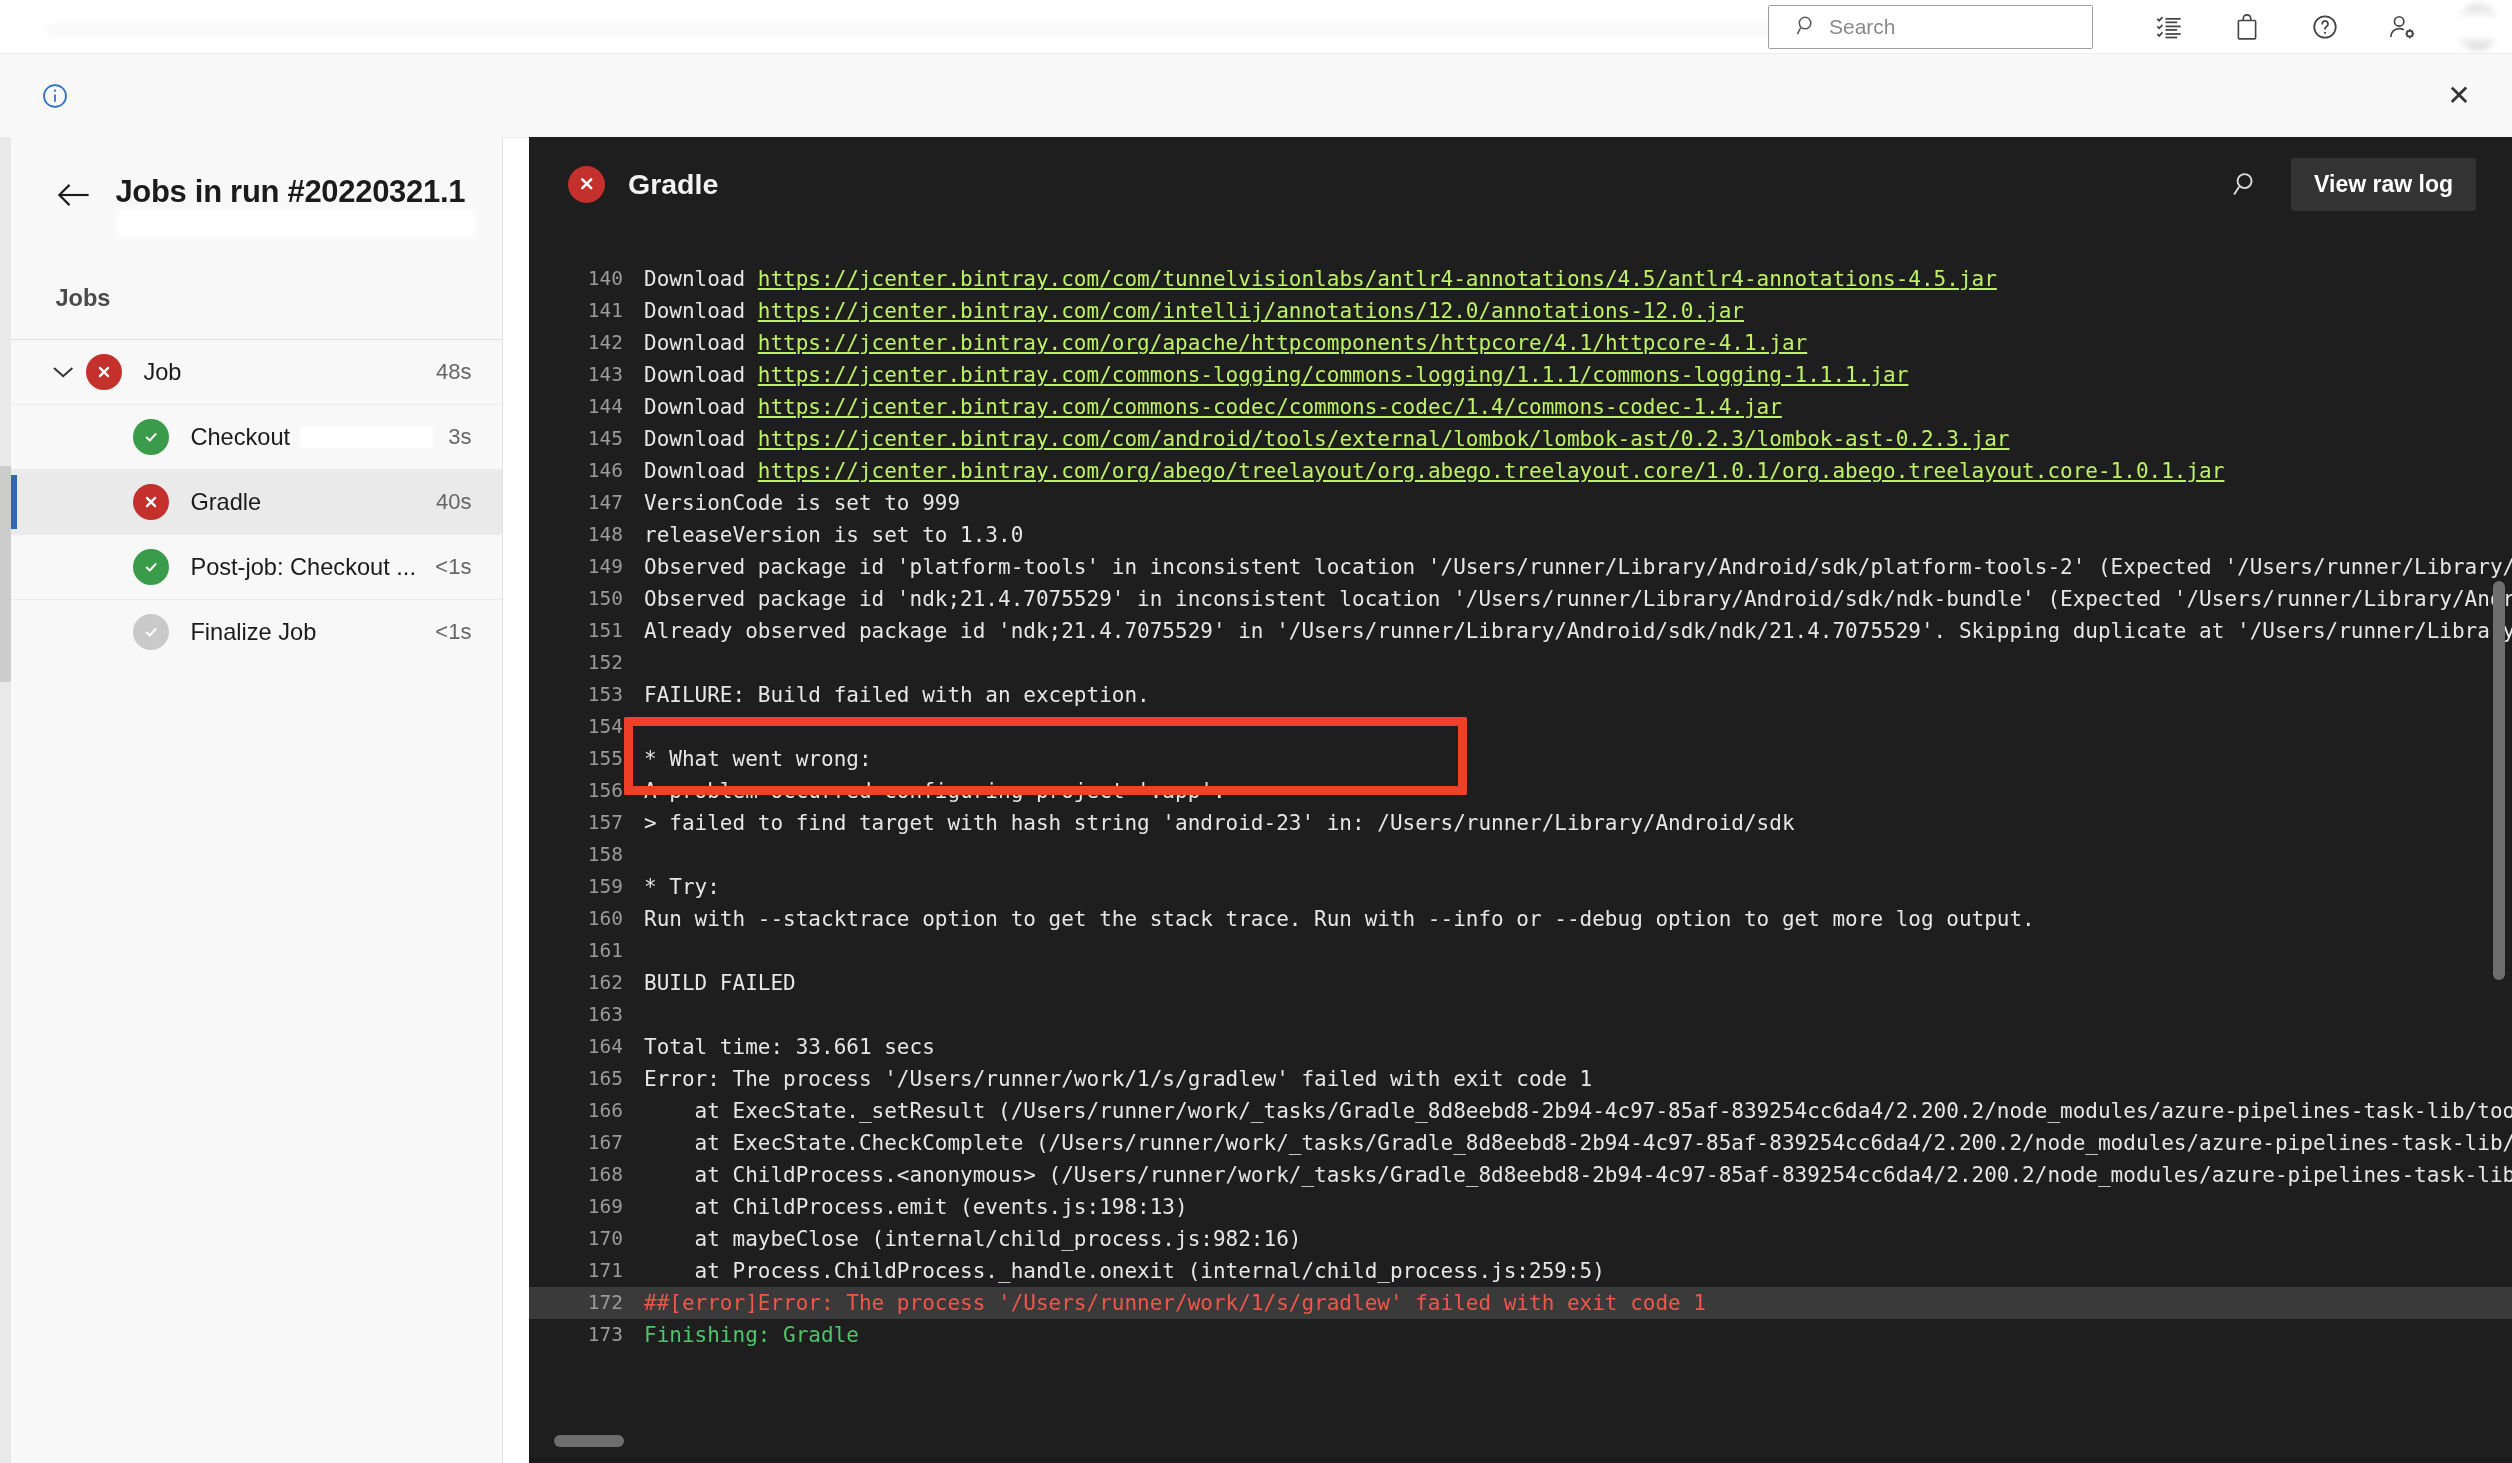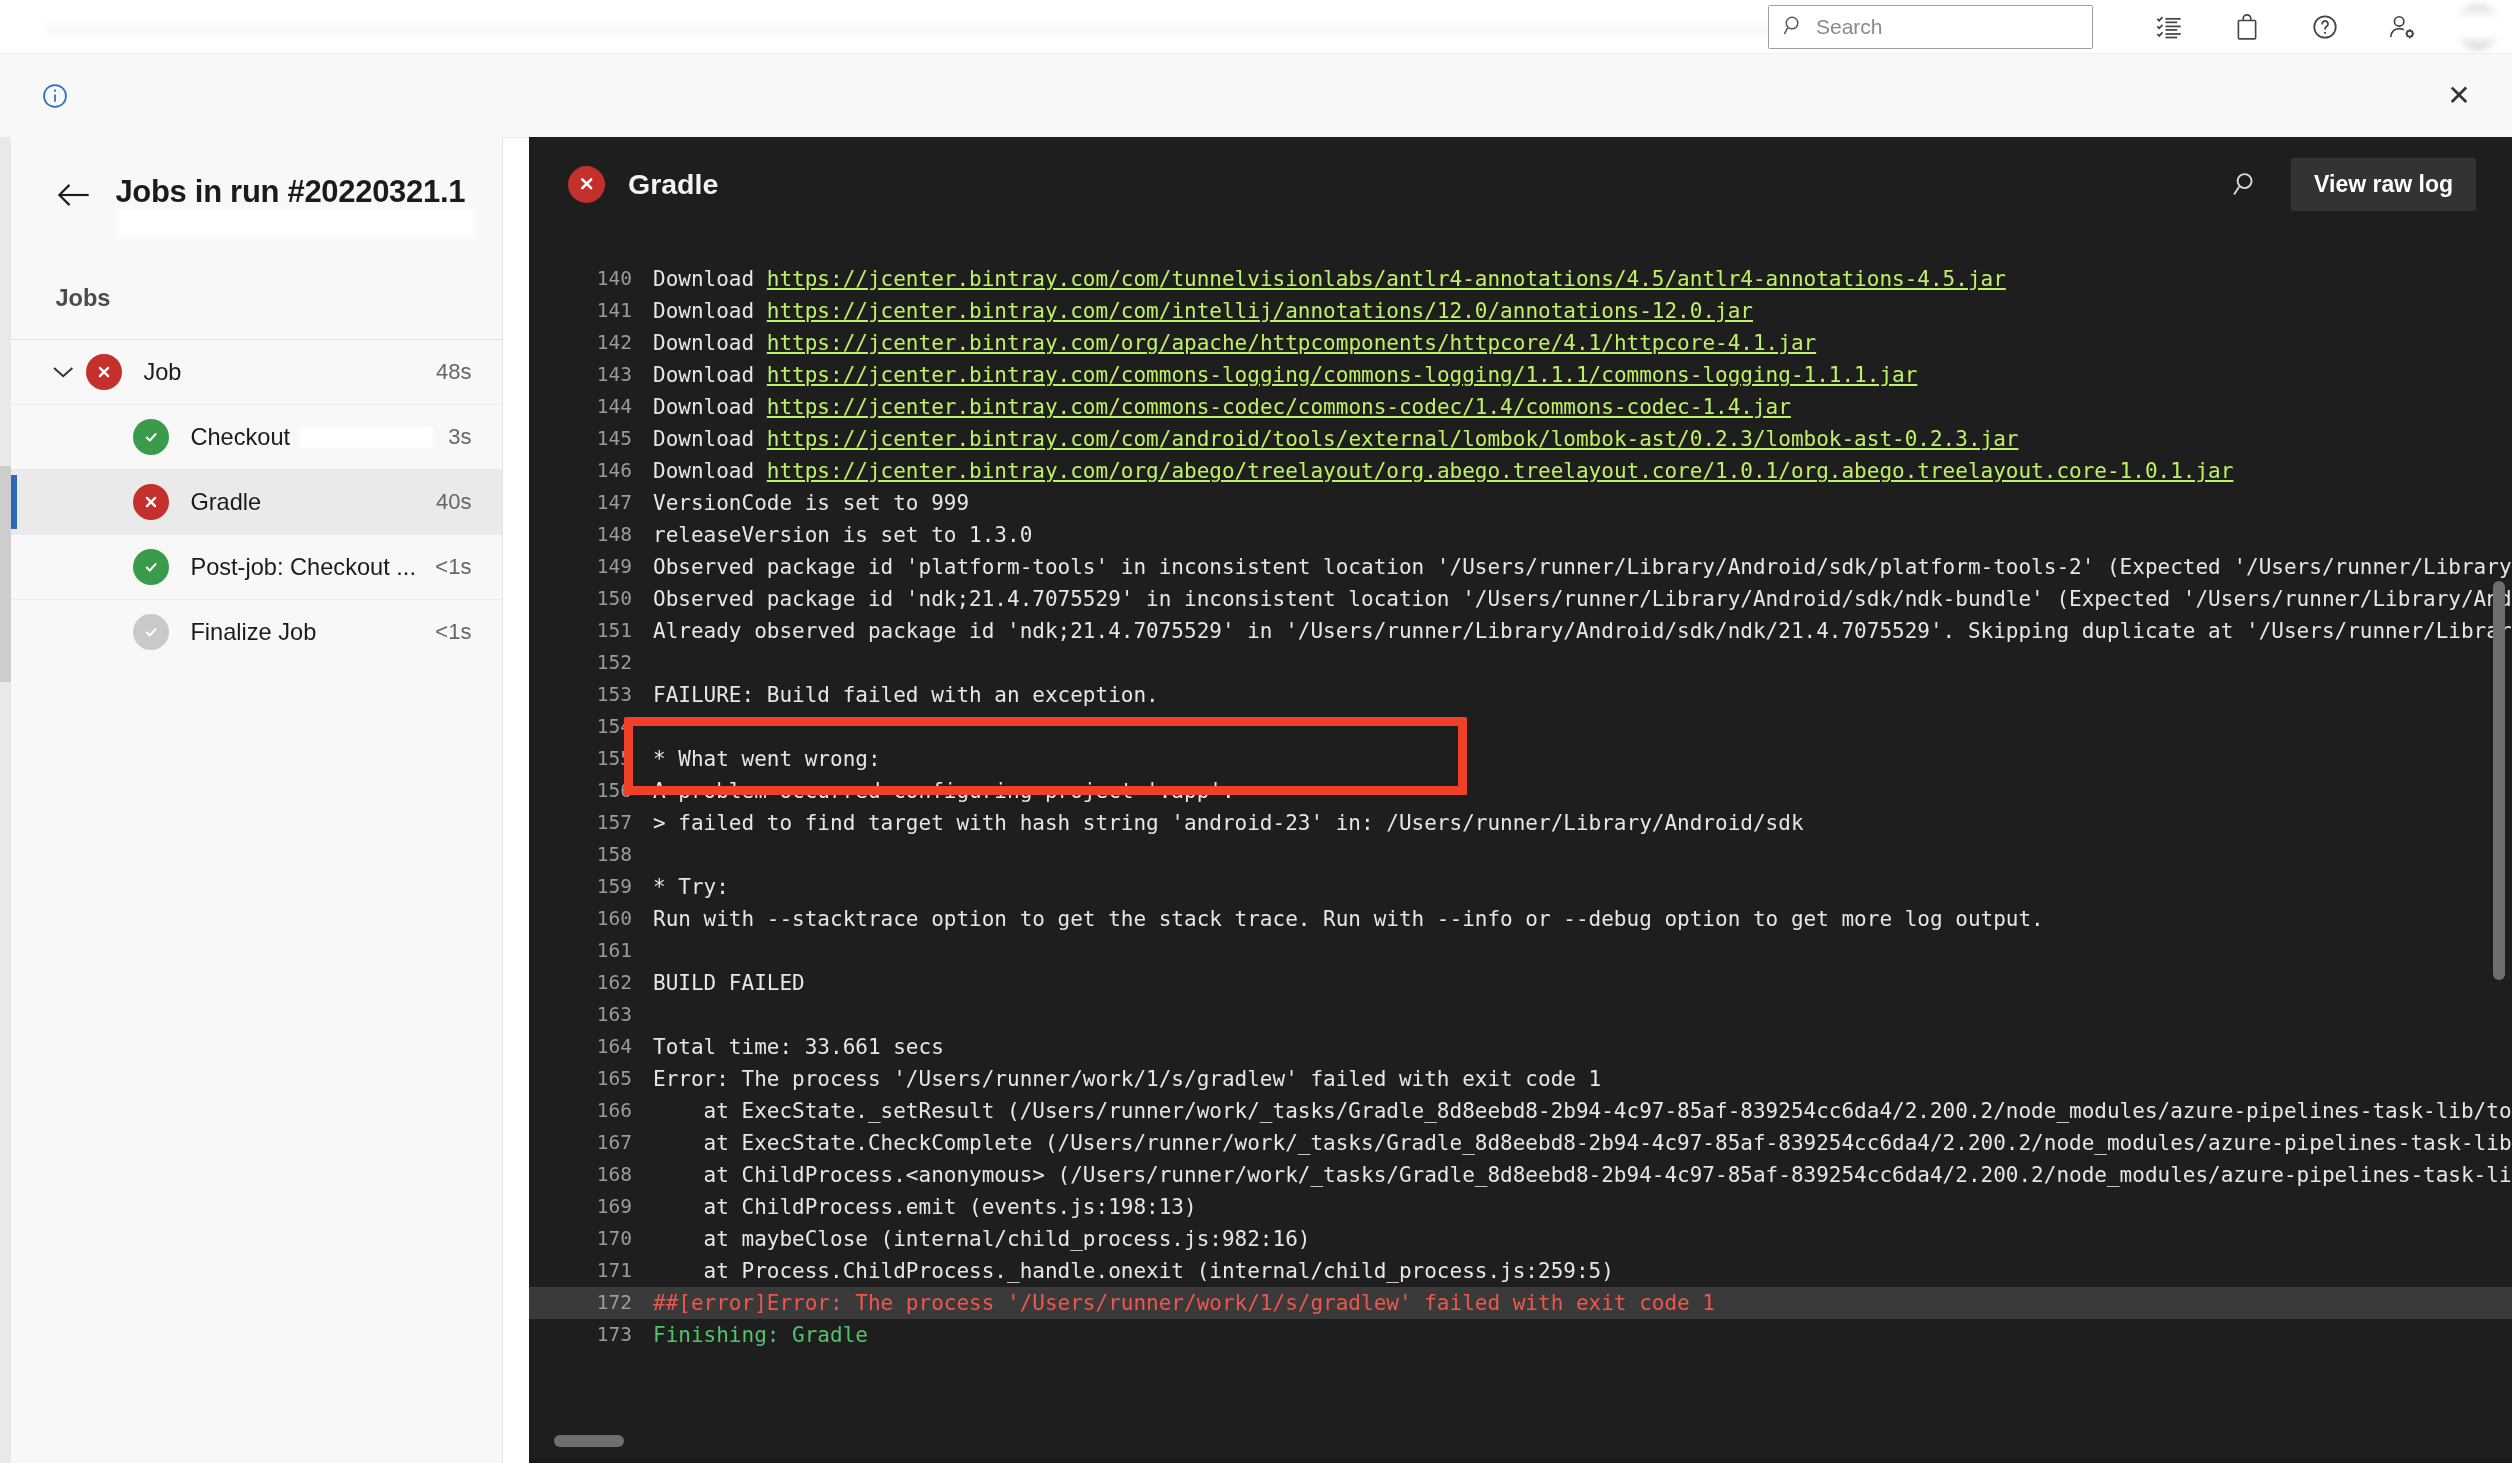--- a/index.html
+++ b/index.html
@@ -33,21 +33,21 @@
   .bc-current { color: #7a7a7a; font-size: 23px; letter-spacing: 0.2px;}
 
   .top-right {
     position: absolute; right: 0; top: 0; height: 54px;
     display: flex; align-items: center; gap: 0px; padding-right: 11.4px;
   }
   .searchbox {
     width: 325px; height: 44px;
     border: 0.8px solid #9e9e9e; border-radius: 1.6px;
     display: flex; align-items: center; gap: 11.4px;
-    padding: 0 13px; margin-right: 37px;
+    padding: 0 26px; margin-right: 37px;
     background: #fff;
   }
   .searchbox .ph { color: #8a8a8a; font-size: 21px; }
   .ticon { width: 78px; height: 54px; display: flex; align-items: center; justify-content: center; }
   .avatar-top {
     width: 46px; height: 46px; border-radius: 50%;
     background: #e8e8e8; margin-left: 13px;
     filter: blur(3.3px);
     background-image: linear-gradient(180deg,#d8d8d8 0%,#ffffff 30%,#ffffff 70%,#cfcfcf 100%);
   }
@@ -153,21 +153,21 @@
   }
   .log-lines {
     position: absolute; top: 32px; left: 0; right: 0;
     font-family: "DejaVu Sans Mono", "Liberation Mono", monospace;
     font-size: 21px; line-height: 32px;
     white-space: pre;
   }
   .lrow { display: flex; height: 32px; align-items: center; }
   .lrow.hl { background: #3a3a3a; }
   .lno {
-    width: 124px; flex: none; text-align: right; padding-right: 21px;
+    width: 115px; flex: none; text-align: right; padding-right: 21px;
     color: #9b9b9b; font-size: 19.5px;
   }
   .ltxt { color: #e6e6e6; flex: 1; overflow: hidden; }
   .ltxt.err { color: #f0564a; }
   .ltxt.ok  { color: #4fc46a; }
   .lurl { text-decoration: underline; color: #bef264; }
 
   
   .annot {
     position: absolute;

